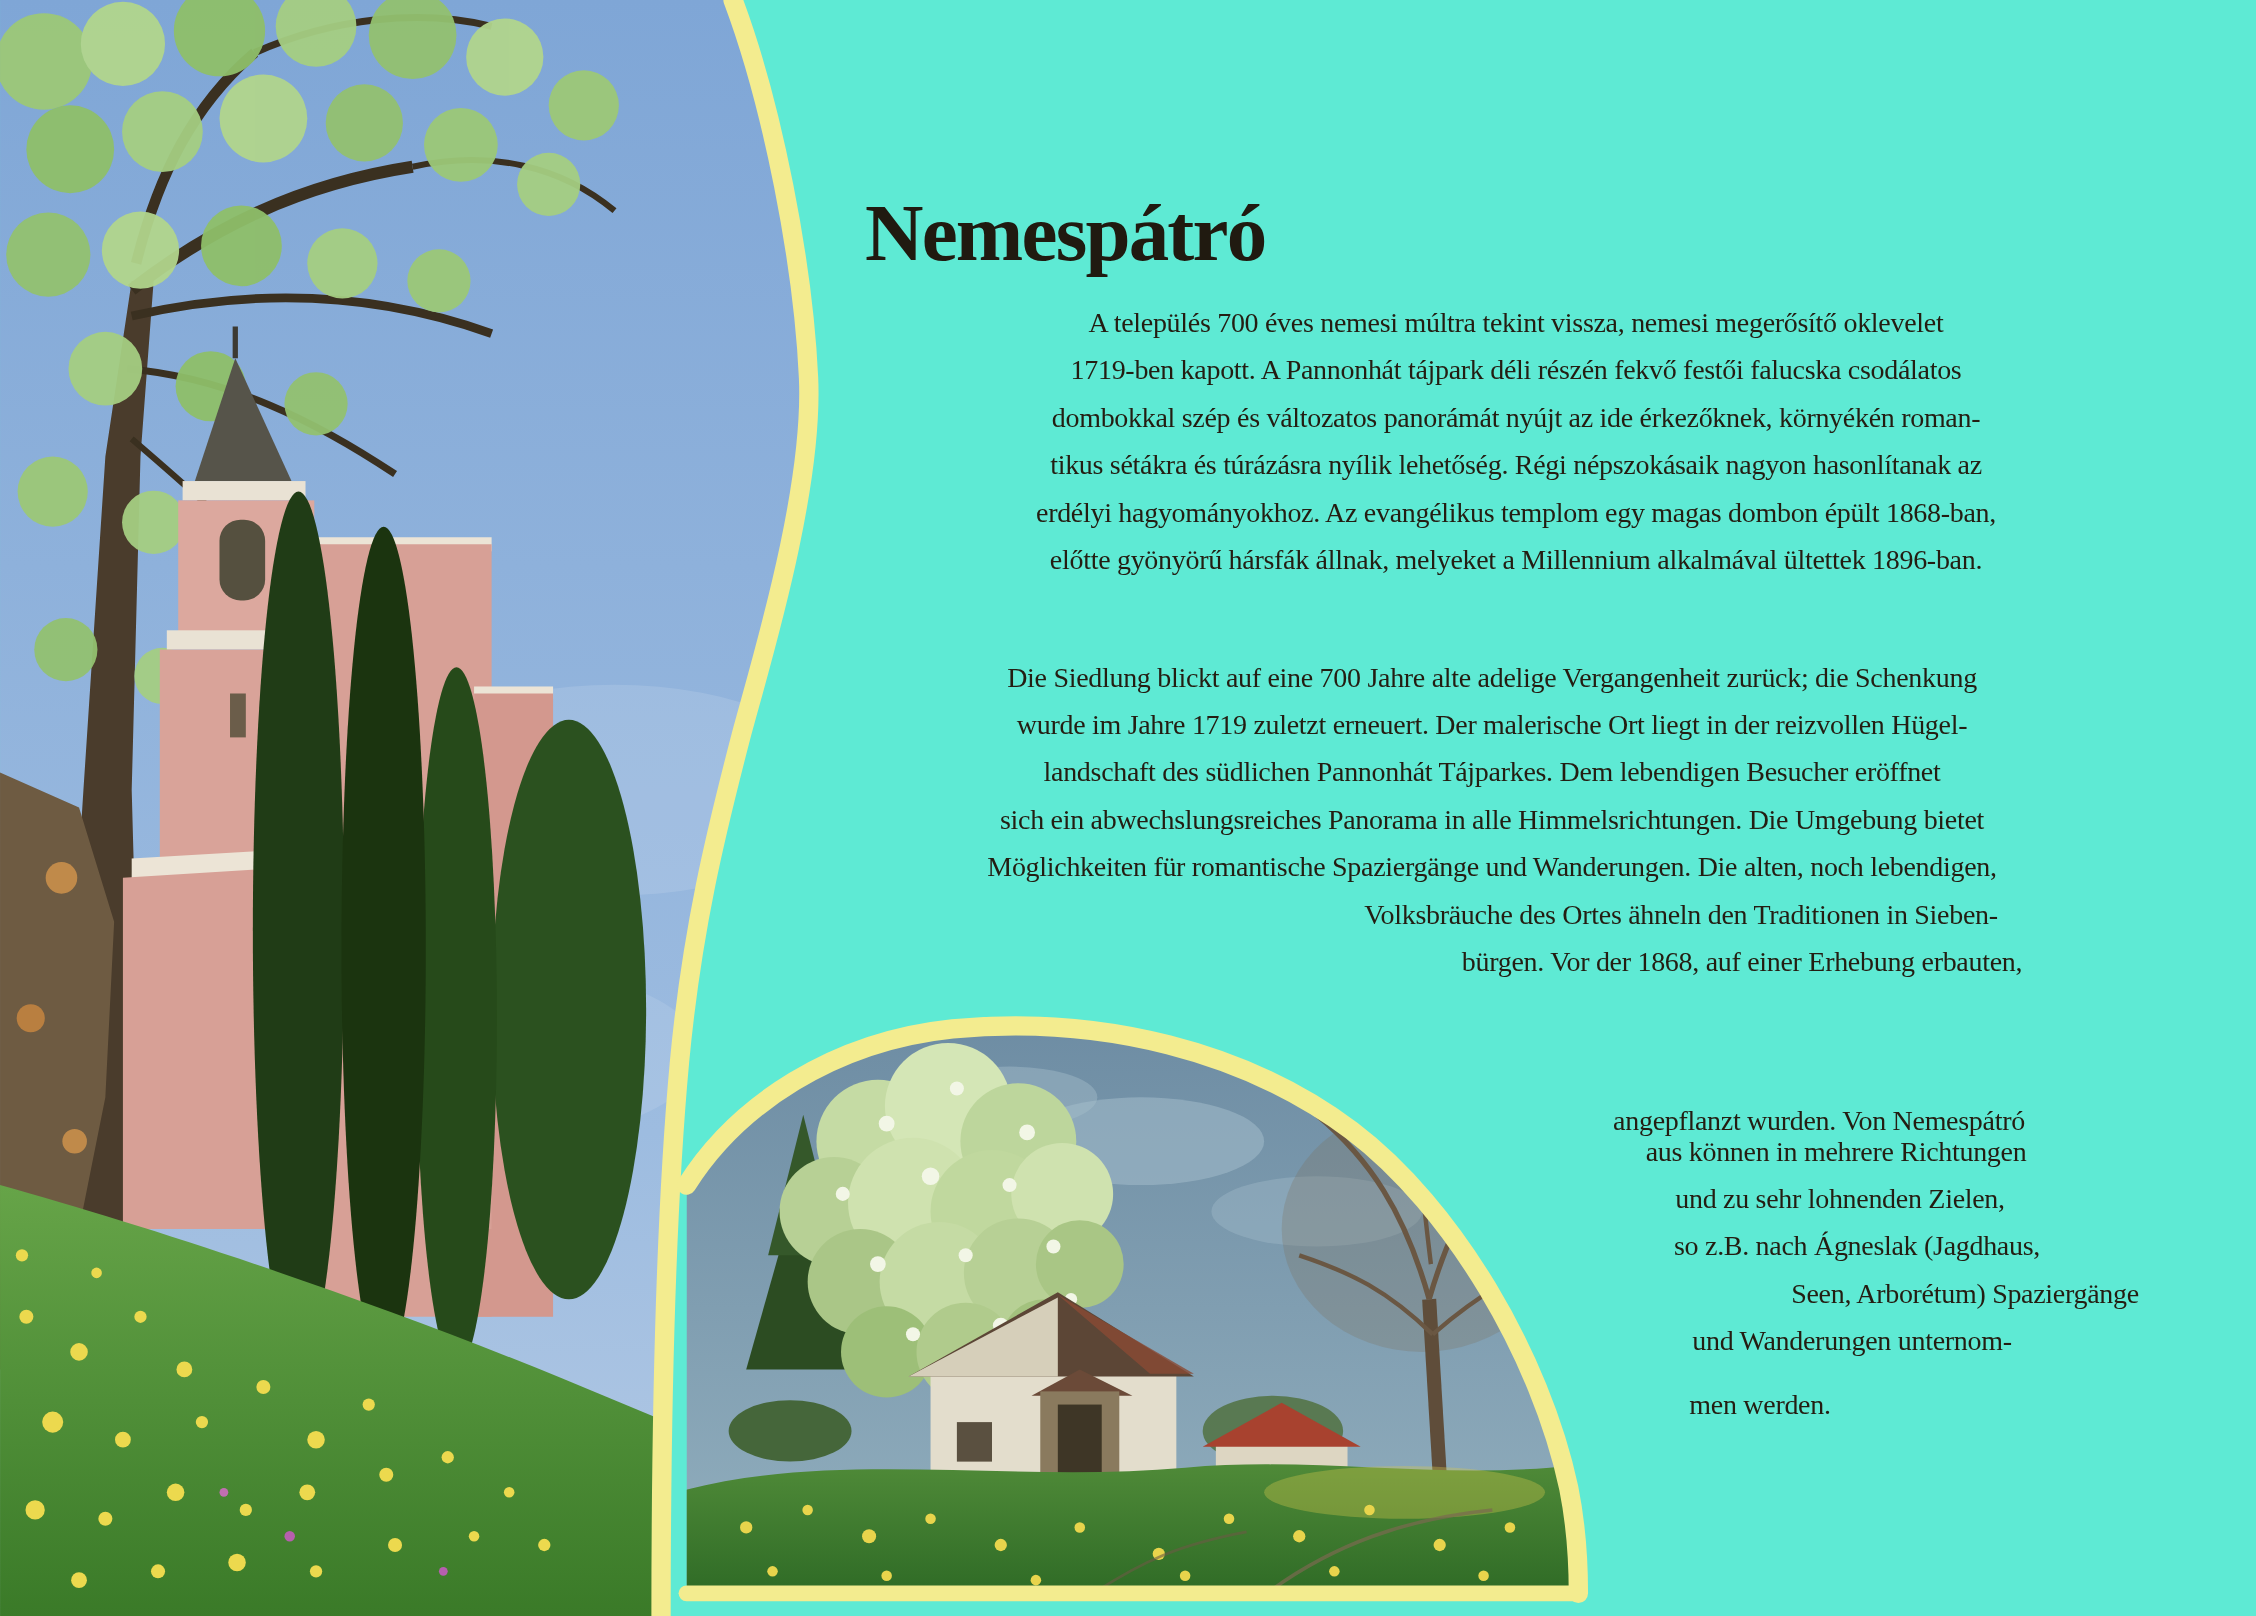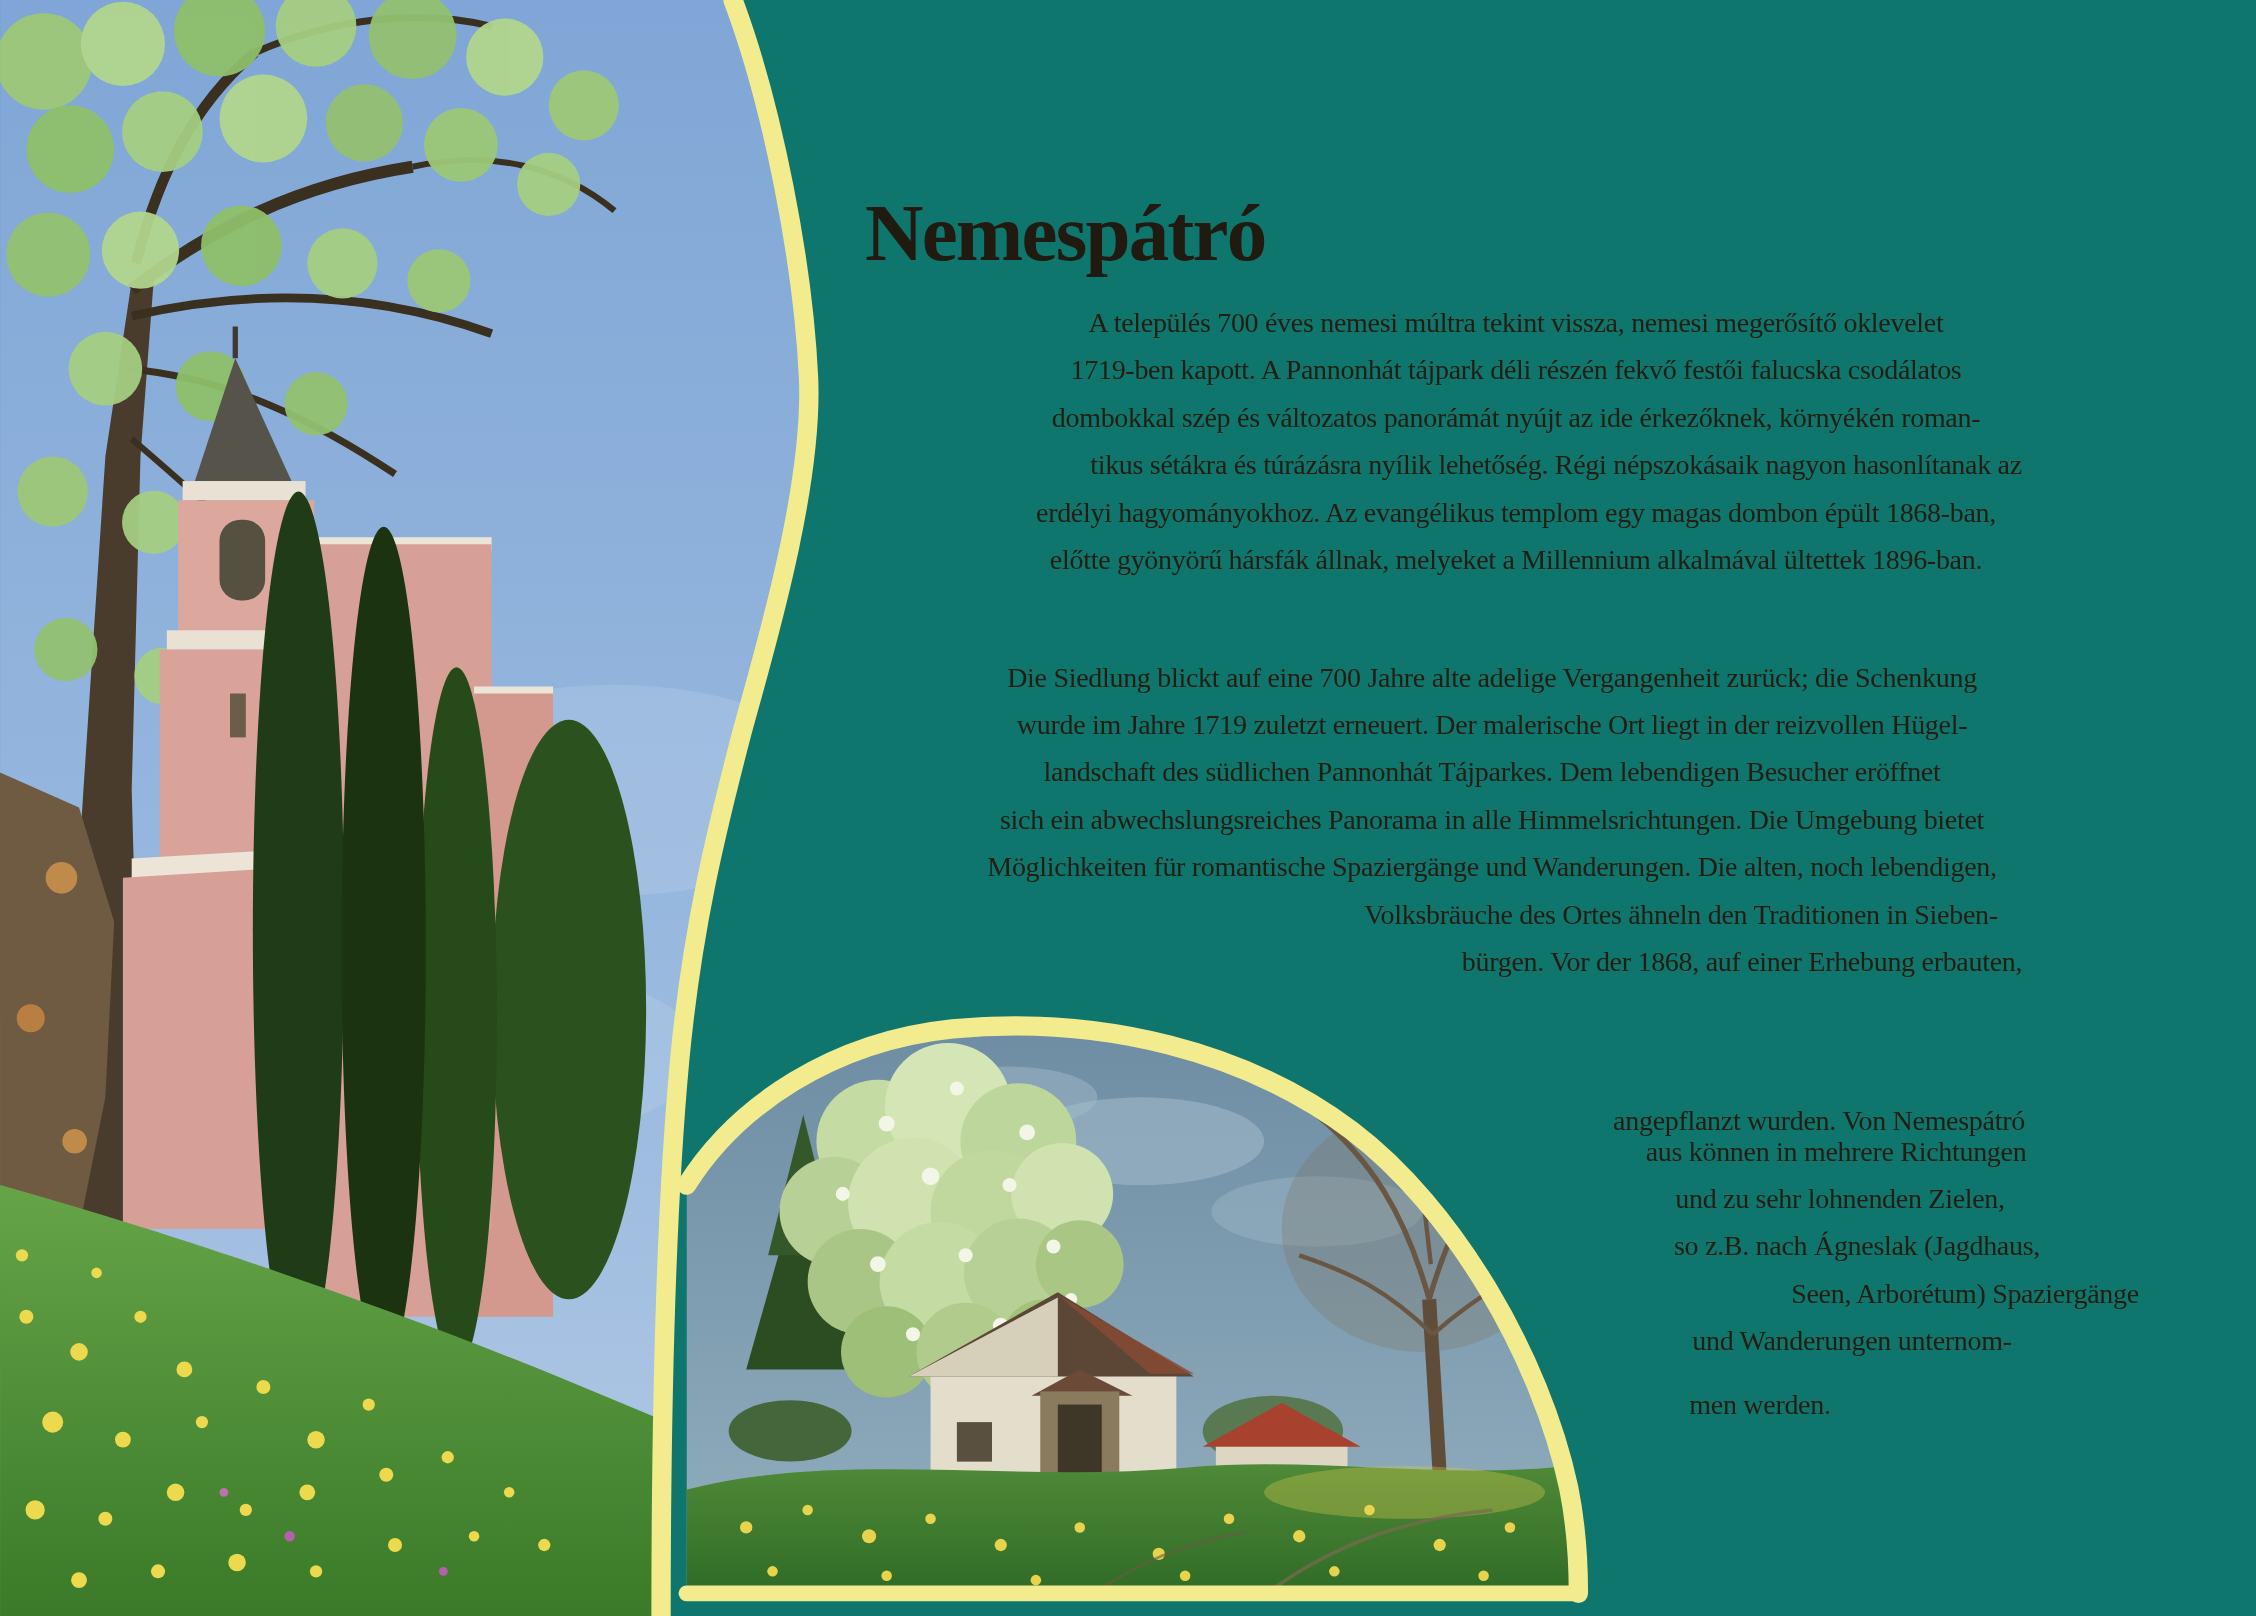--- a/index.html
+++ b/index.html
@@ -1,19 +1,19 @@
 <!DOCTYPE html>
 <html style="font-size:14px"><head>
 <meta charset="utf-8">
 <style>
   html,body{margin:0;padding:0;background:#e8e2d0;}
   .page{
     position:relative;
     width:2257px;height:1617px;
-    background:#0f766e;
+    background:#5eead4;
     overflow:hidden;
     font-family:"Liberation Serif","DejaVu Serif",serif;
     color:#221b11;
   }
   .art{position:absolute;left:0;top:0;width:2257px;height:1617px;}
   .page-title{
     position:absolute;
     left:865px;top:139px;
     font-size:81px;
     letter-spacing:-1.8px;
@@ -25,21 +25,21 @@
     position:absolute;
     transform:translateX(-50%);
     white-space:nowrap;
     font-size:28px;
     letter-spacing:-0.3px;
     line-height:1;
     color:#241d12;
   }
   
   .hu0{left:1516px;top:309px;} .hu1{left:1516px;top:356px;}
-  .hu2{left:1516px;top:404px;} .hu3{left:1516px;top:451px;margin-left:40px;}
+  .hu2{left:1516px;top:404px;} .hu3{left:1516px;top:451px;}
   .hu4{left:1516px;top:499px;} .hu5{left:1516px;top:546px;}
   
   .de0{left:1492px;top:664px;} .de1{left:1492px;top:711px;}
   .de2{left:1492px;top:758px;} .de3{left:1492px;top:806px;}
   .de4{left:1492px;top:853px;}
   
   .dw0{left:1681px;top:901px;} .dw1{left:1742px;top:948px;}
   .dw2{left:1791px;top:995px;} .dw3{left:1824px;top:1043px;}
   .dw4{left:1819px;top:1090px;margin-top:17px;} .dw5{left:1836px;top:1138px;}
   .dw6{left:1840px;top:1185px;} .dw7{left:1857px;top:1232px;}

